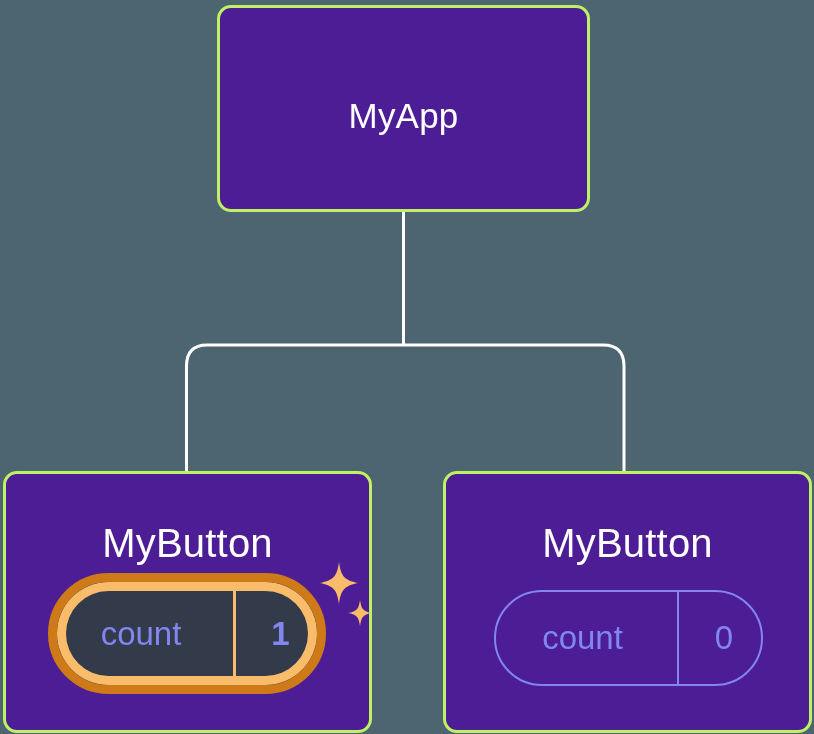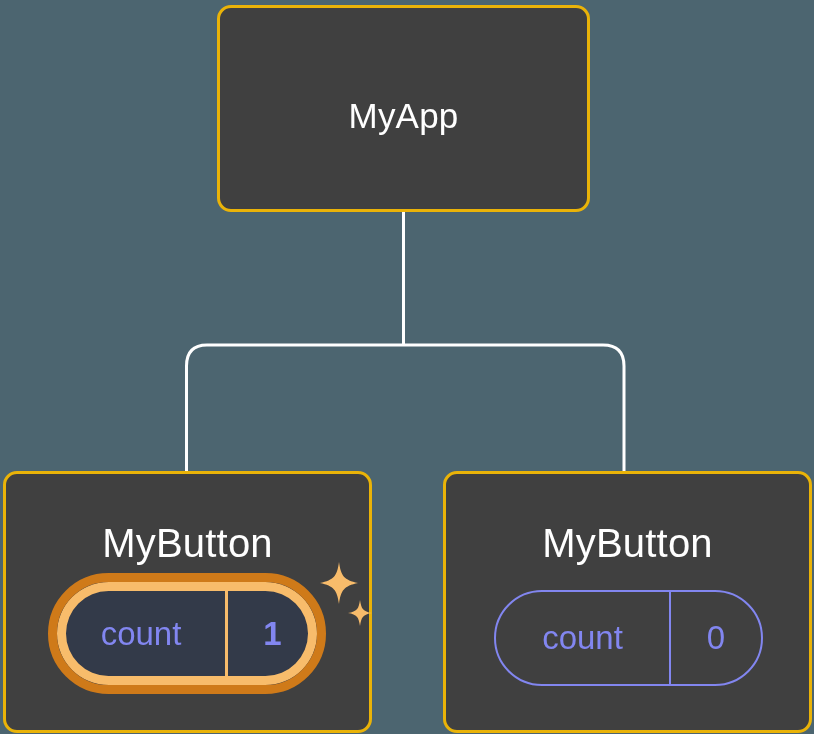--- a/index.html
+++ b/index.html
@@ -24,22 +24,22 @@
     top: 0;
     width: 814px;
     height: 734px;
     pointer-events: none;
   }
 
   
   .node {
     position: absolute;
     box-sizing: border-box;
-    background: #404040;
-    border: 3px solid #eab308;
+    background: #4c1d95;
+    border: 3px solid #bef264;
     border-radius: 14px;
     text-decoration: underline;
   }
   .node-root {
     left: 217px;
     top: 5px;
     width: 373px;
     height: 207px;
   }
   .node-child-left {
@@ -77,20 +77,21 @@
     font-size: 40px;
   }
 
   
   .state-pill {
     position: absolute;
     box-sizing: border-box;
     display: flex;
     align-items: stretch;
     border-radius: 999px;
+    gap: 8px;
   }
   .pill-plain {
     left: 48px;
     top: 116px;
     width: 269px;
     height: 96px;
     border: 2px solid #8286f0;
   }
   .pill-plain .pill-key,
   .pill-plain .pill-val {

